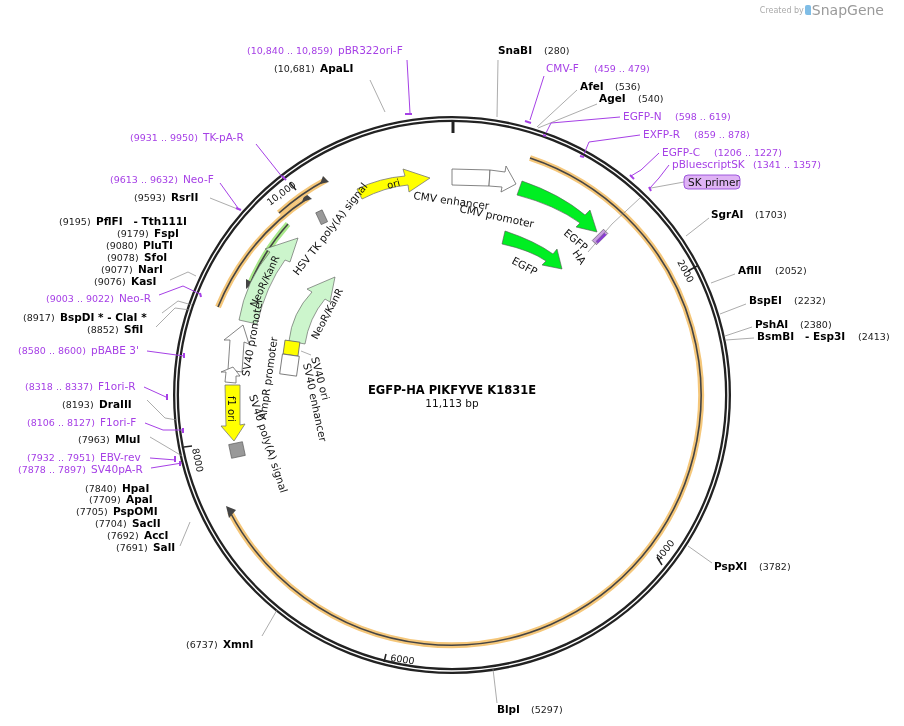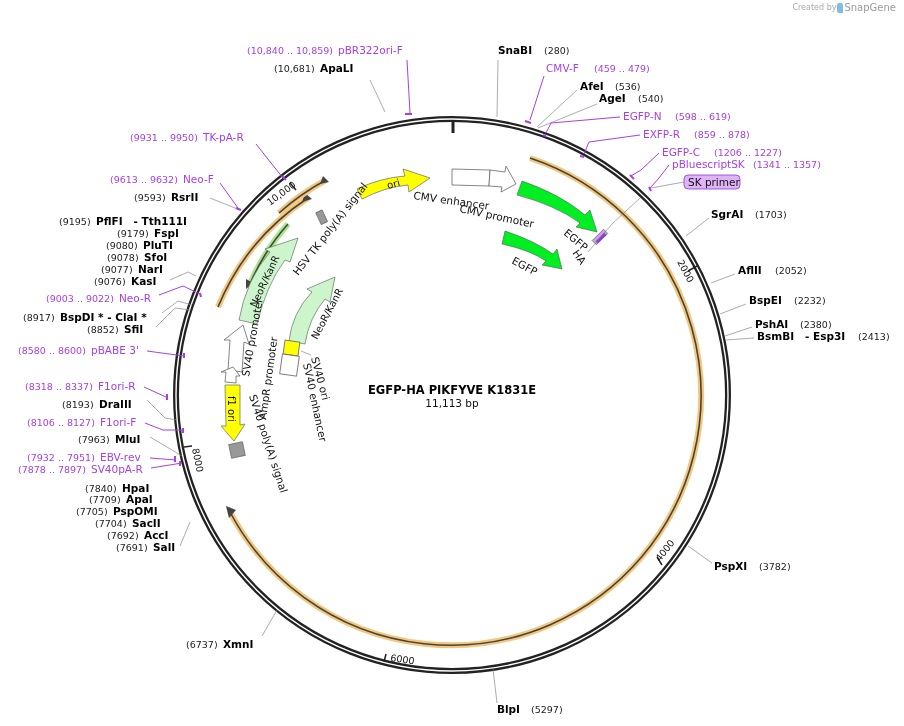--- a/index.html
+++ b/index.html
@@ -1,21 +1,21 @@
 <!DOCTYPE html>
 <html><head>
 <meta charset="utf-8">
 <style>
   html, body { margin: 0; padding: 0; background: #ffffff; }
   body { width: 904px; height: 726px; position: relative; overflow: hidden;
          font-family: "DejaVu Sans", sans-serif; }
   #map { position: absolute; left: 0; top: 0; width: 904px; height: 726px; }
-  .credit { position: absolute; right: 8px; top: 2px; font-size: 8px; color: #aaa;
+  .credit { position: absolute; right: 20px; top: 2px; font-size: 8px; color: #aaa;
             font-family: "DejaVu Sans", sans-serif; display: flex; align-items: center; gap: 1px; }
-  .credit .brand { font-size: 10px; color: #9a9a9a; }
+  .credit .brand { font-size: 14px; color: #9a9a9a; }
   .credit .logo { width: 6px; height: 10px; background: #7fbde6; border-radius: 2px 2px 0 2px; display: inline-block; }
   svg text { font-family: "DejaVu Sans", sans-serif; }
   .enz-name { font-weight: bold; font-size: 10.5px; fill: #000; }
   .enz-pos { font-size: 9.5px; fill: #222; }
   .pr-name { font-size: 10.5px; fill: #a640e6; }
   .pr-pos { font-size: 9.5px; fill: #a640e6; }
   .feat-label { font-size: 10.5px; fill: #111; }
   .tick-label { font-size: 9.5px; fill: #111; }
   .title { font-weight: bold; font-size: 11.5px; fill: #000; }
   .subtitle { font-size: 10.5px; fill: #111; }

